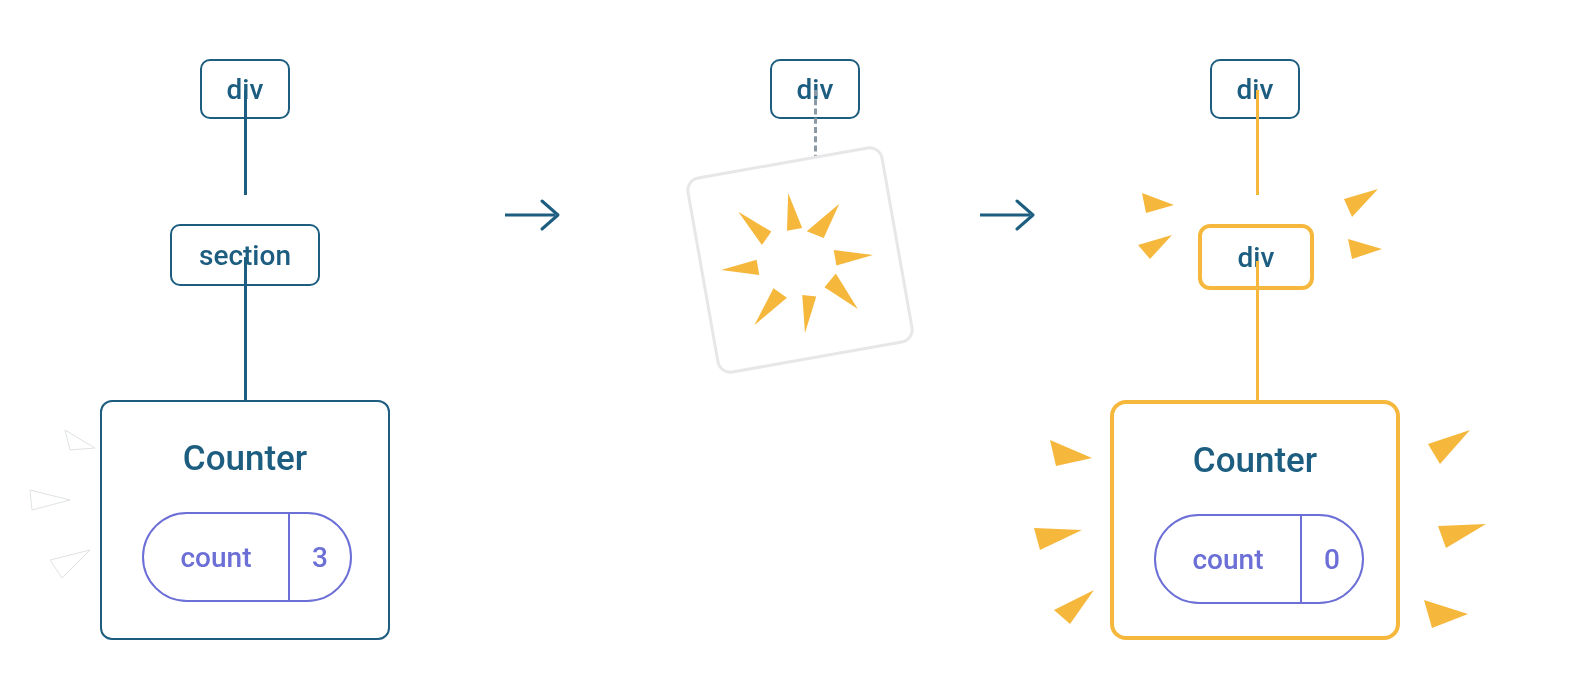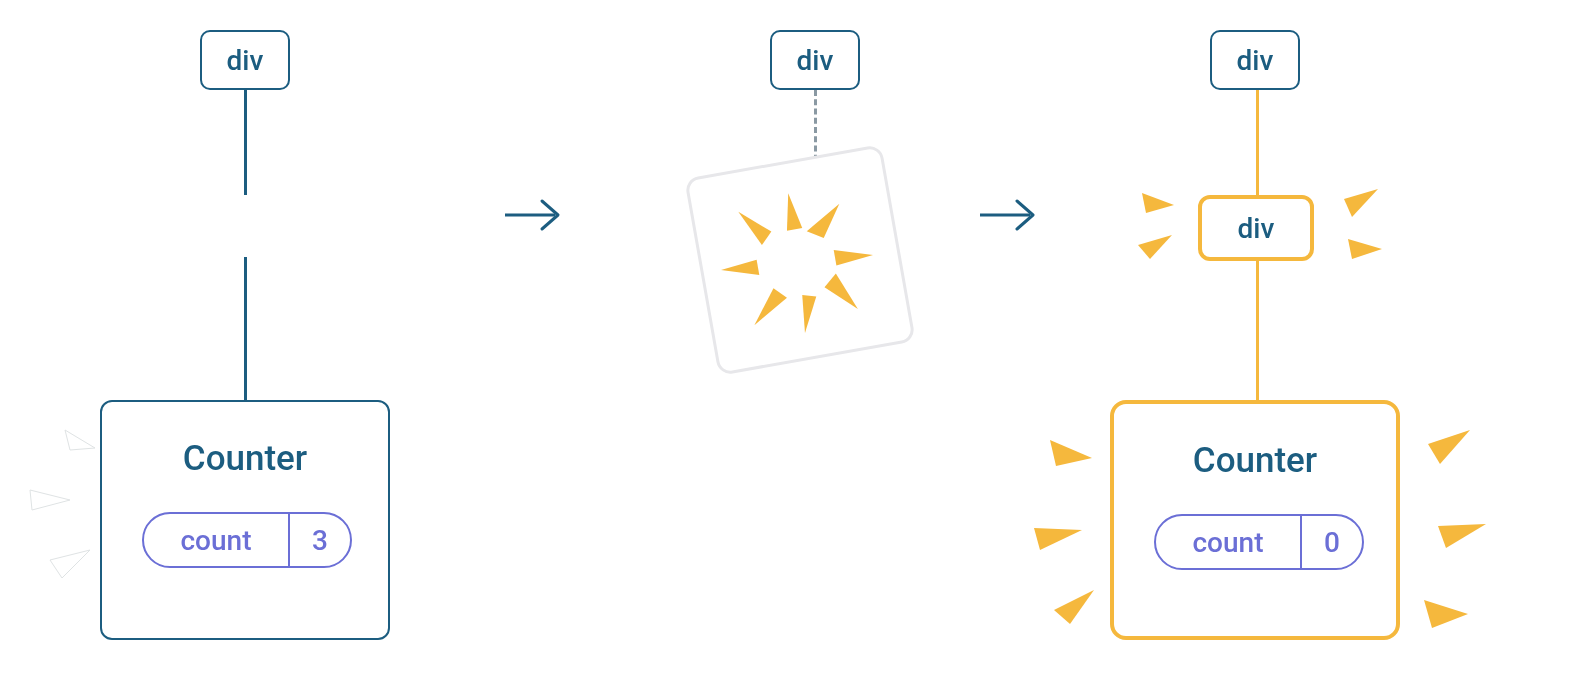--- a/index.html
+++ b/index.html
@@ -18,29 +18,30 @@
 
   .node {
     position: absolute;
     background: #fff;
     border-radius: 10px;
     display: flex;
     align-items: center;
     justify-content: center;
     font-size: 28px;
     font-weight: 500;
+    margin-top: 29px;
   }
   .blue-bd  { border: 2.5px solid #1c5d80; }
   .gold-bd  { border: 4px solid #f5b83d; }
 
   .pill {
     position: absolute;
     border: 2px solid #6b6fd6;
     border-radius: 999px;
-    height: 56px;
+    height: 90px;
     display: flex;
     align-items: center;
     color: #6b6fd6;
     font-size: 28px;
     font-weight: 500;
   }
   .pill .label { flex: 1; text-align: center; padding: 0 20px; }
   .pill .divider { width: 2px; height: 100%; background: #6b6fd6; }
   .pill .val { width: 60px; text-align: center; }
 
@@ -91,20 +92,23 @@
 </head>
 <body>
 
 <div class="panel1">
 
   <div class="node blue-bd" style="left:120px; top:0; width:90px; height:60px;">
     <span>div</span>
   </div>
   <div class="vline blue" style="left:164px; top:60px; height:105px;"></div>
 
+  <div class="node blue-bd" style="left:90px; top:165px; width:150px; height:62px;">
+    <span>section</span>
+  </div>
   <div class="vline blue" style="left:164px; top:227px; height:143px;"></div>
 
   <div class="counter-box blue-bd" style="left:20px; top:370px; width:290px; height:240px; border:2.5px solid #1c5d80;">
     <div class="counter-title" style="top:36px; color:#1c5d80;">Counter</div>
     <div class="pill" style="left:40px; top:110px; width:210px;">
       <span class="label">count</span>
       <span class="divider"></span>
       <span class="val">3</span>
     </div>
   </div>

